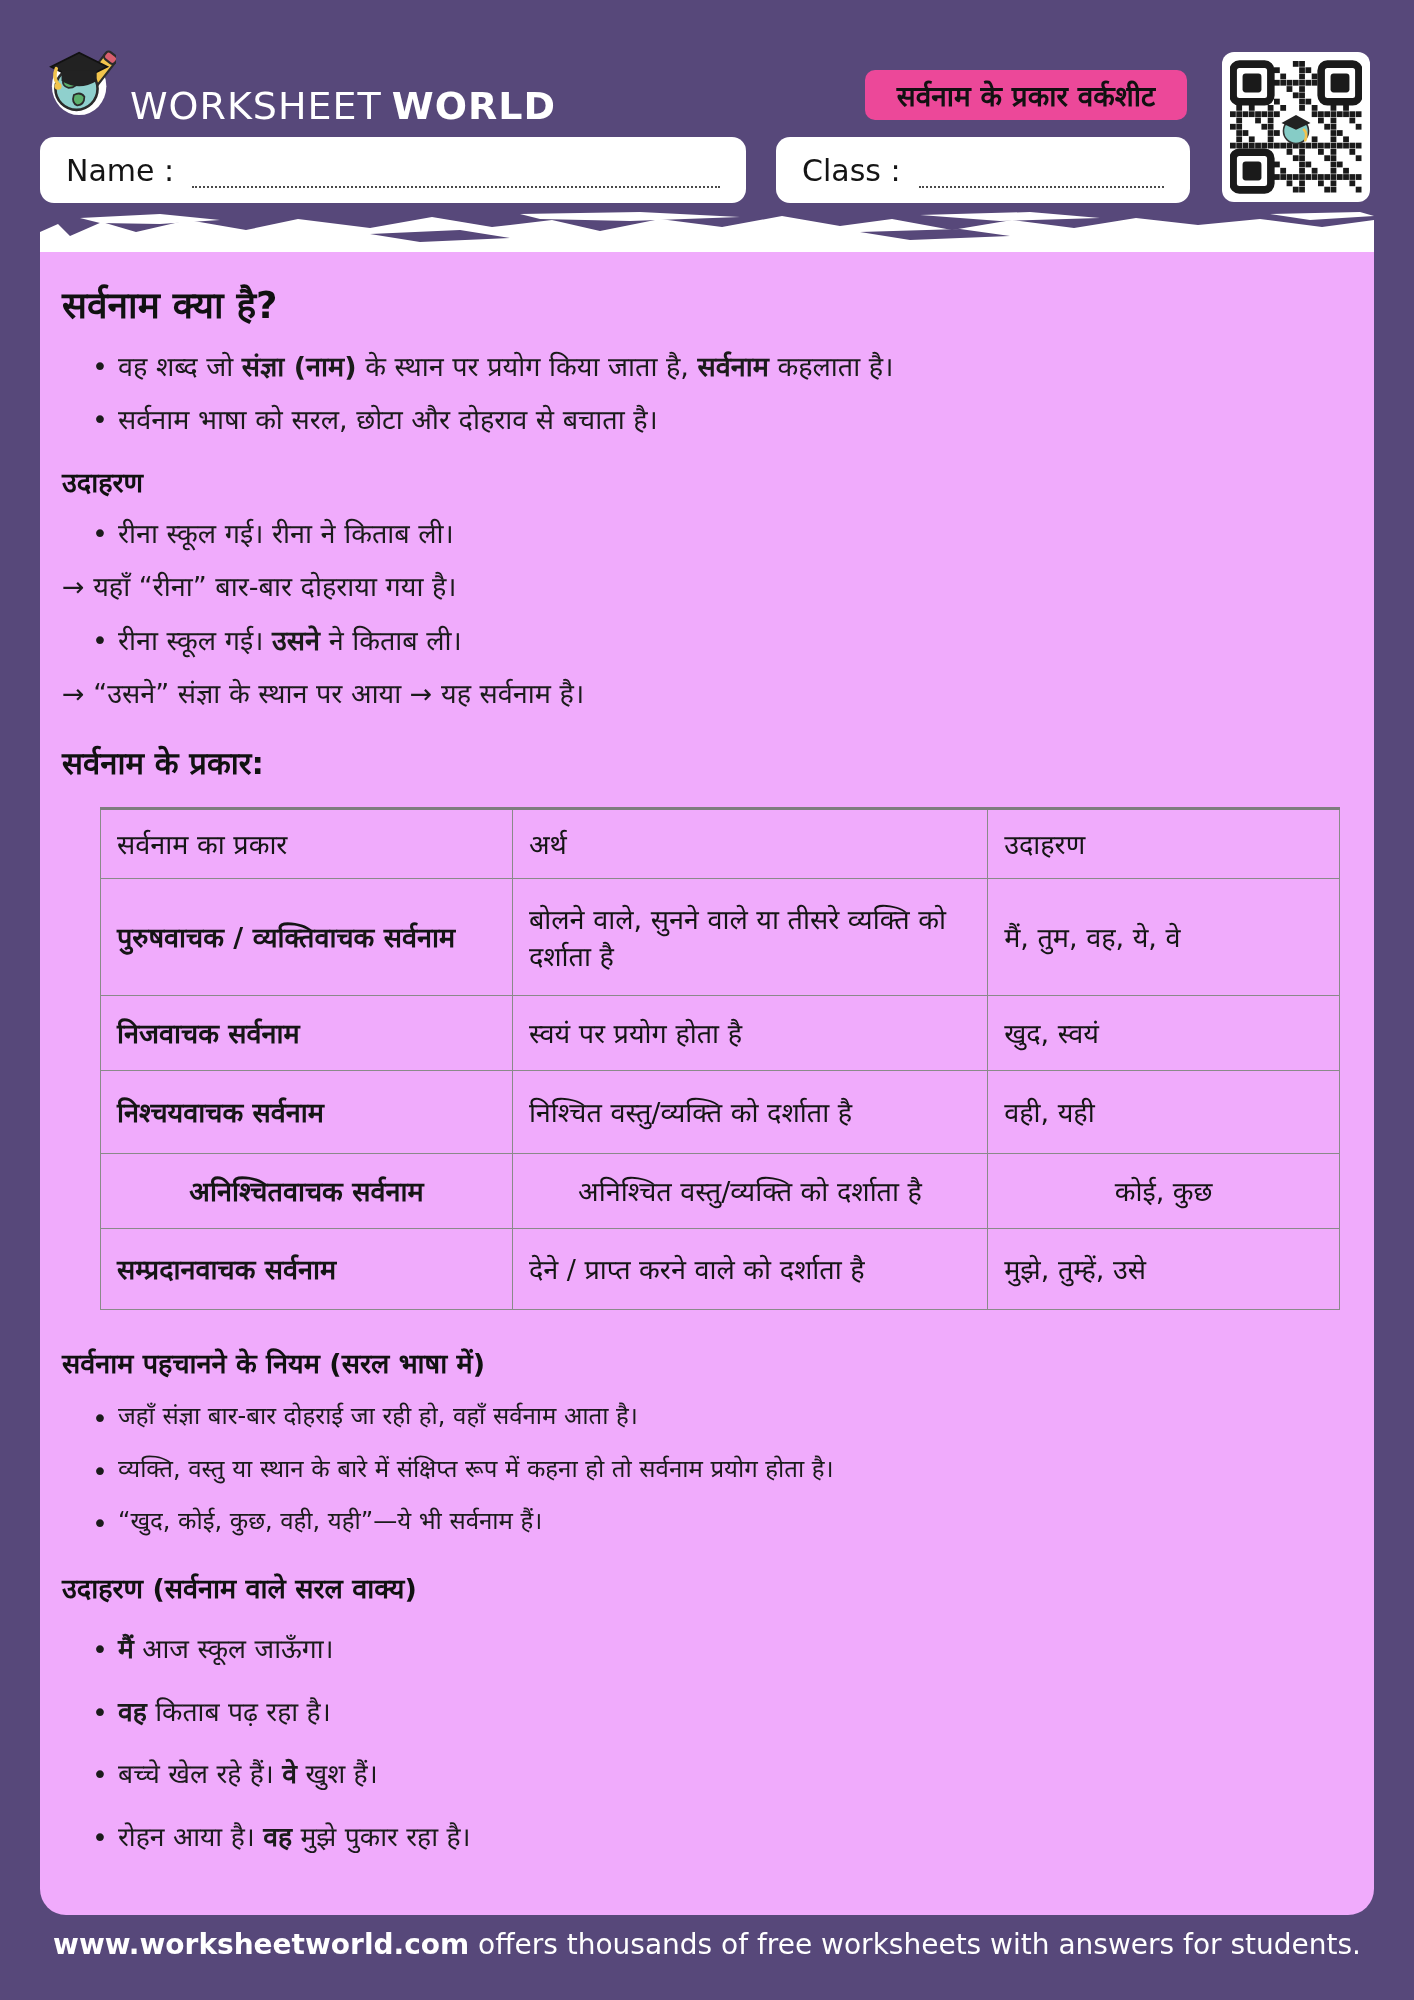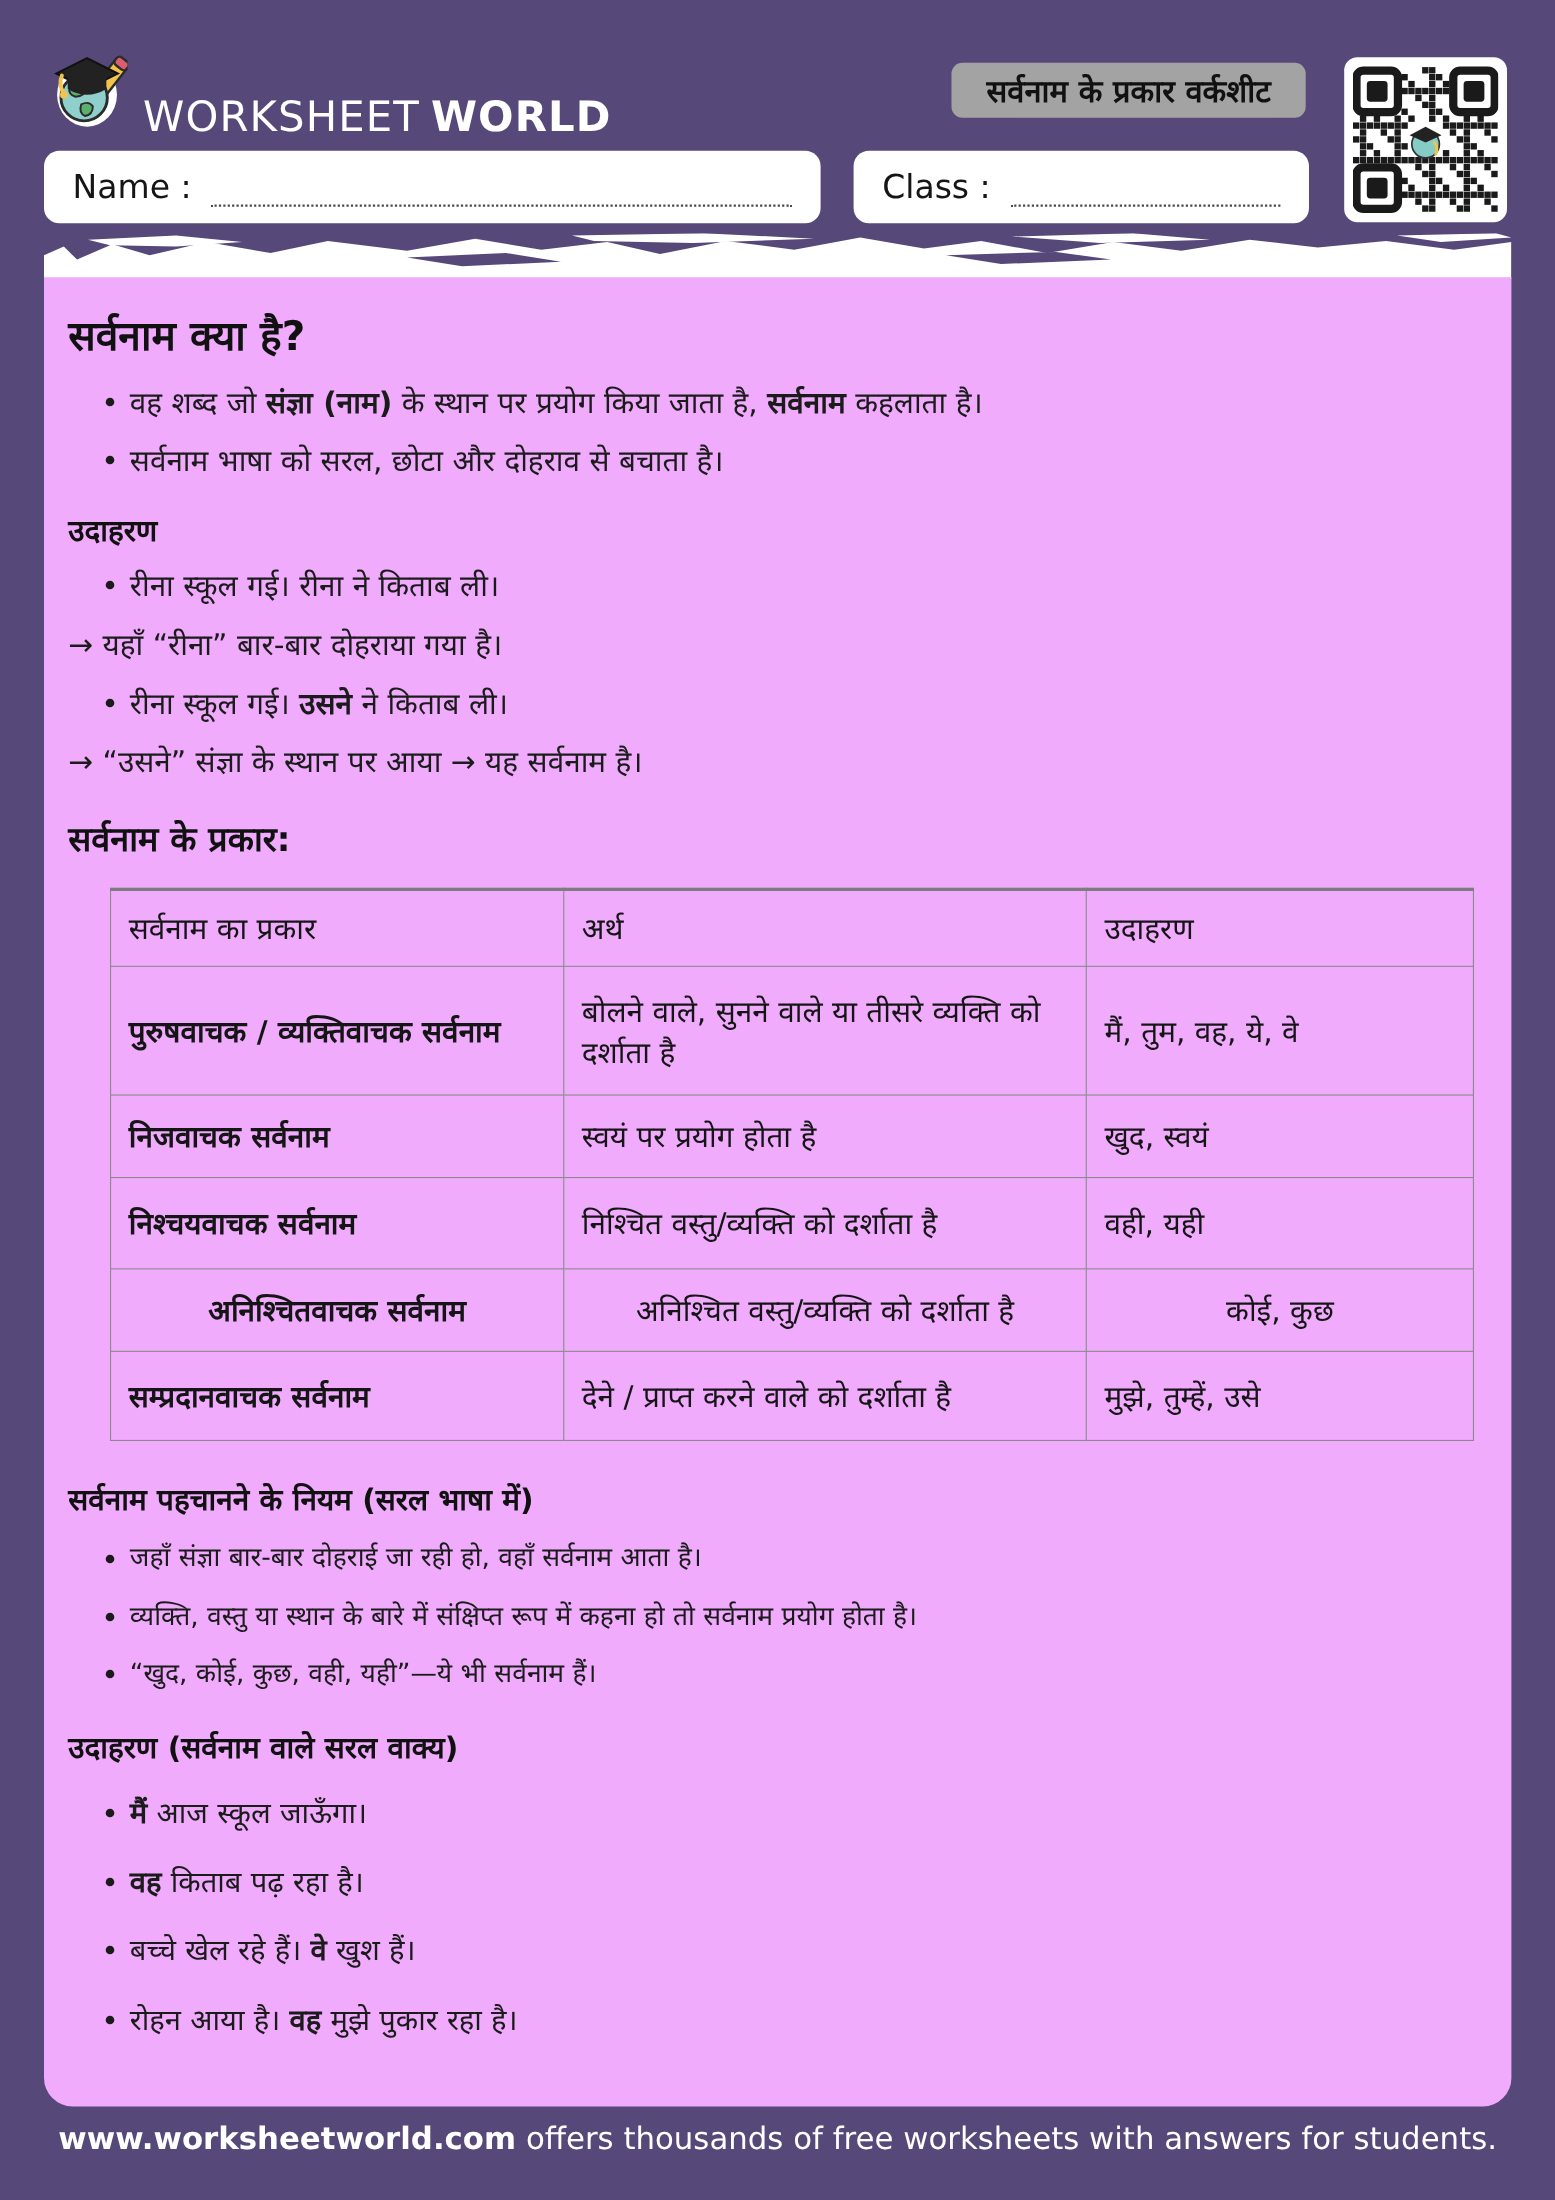--- a/index.html
+++ b/index.html
@@ -8,22 +8,22 @@
     background:#57487A;
     font-family:"DejaVu Sans",sans-serif;
     color:#1b1b1b;
   }
   
   .brand{position:absolute;left:44px;top:36px;display:flex;align-items:center;gap:14px;}
   .brand-text{color:#ffffff;font-size:38px;letter-spacing:1px;white-space:nowrap;margin-top:48px;}
   .brand-text .light{font-weight:400;}
   .brand-text .bold{font-weight:800;margin-left:10px;}
   .title-badge{
-    position:absolute;left:865px;top:57px;width:322px;height:50px;
-    background:#a3a3a3;border-radius:10px;display:flex;align-items:center;justify-content:center;
+    position:absolute;left:865px;top:70px;width:322px;height:50px;
+    background:#ec4899;border-radius:10px;display:flex;align-items:center;justify-content:center;
     font-size:28px;font-weight:700;color:#111;
   }
   .qr-box{
     position:absolute;left:1222px;top:52px;width:148px;height:150px;
     background:#ffffff;border-radius:12px;padding:8px;box-sizing:border-box;
   }
   .qr-box svg{width:100%;height:100%;fill:#1a1a1a;}
   .field-box{
     position:absolute;top:137px;height:66px;background:#ffffff;border-radius:14px;
     display:flex;align-items:center;padding:0 26px;box-sizing:border-box;

